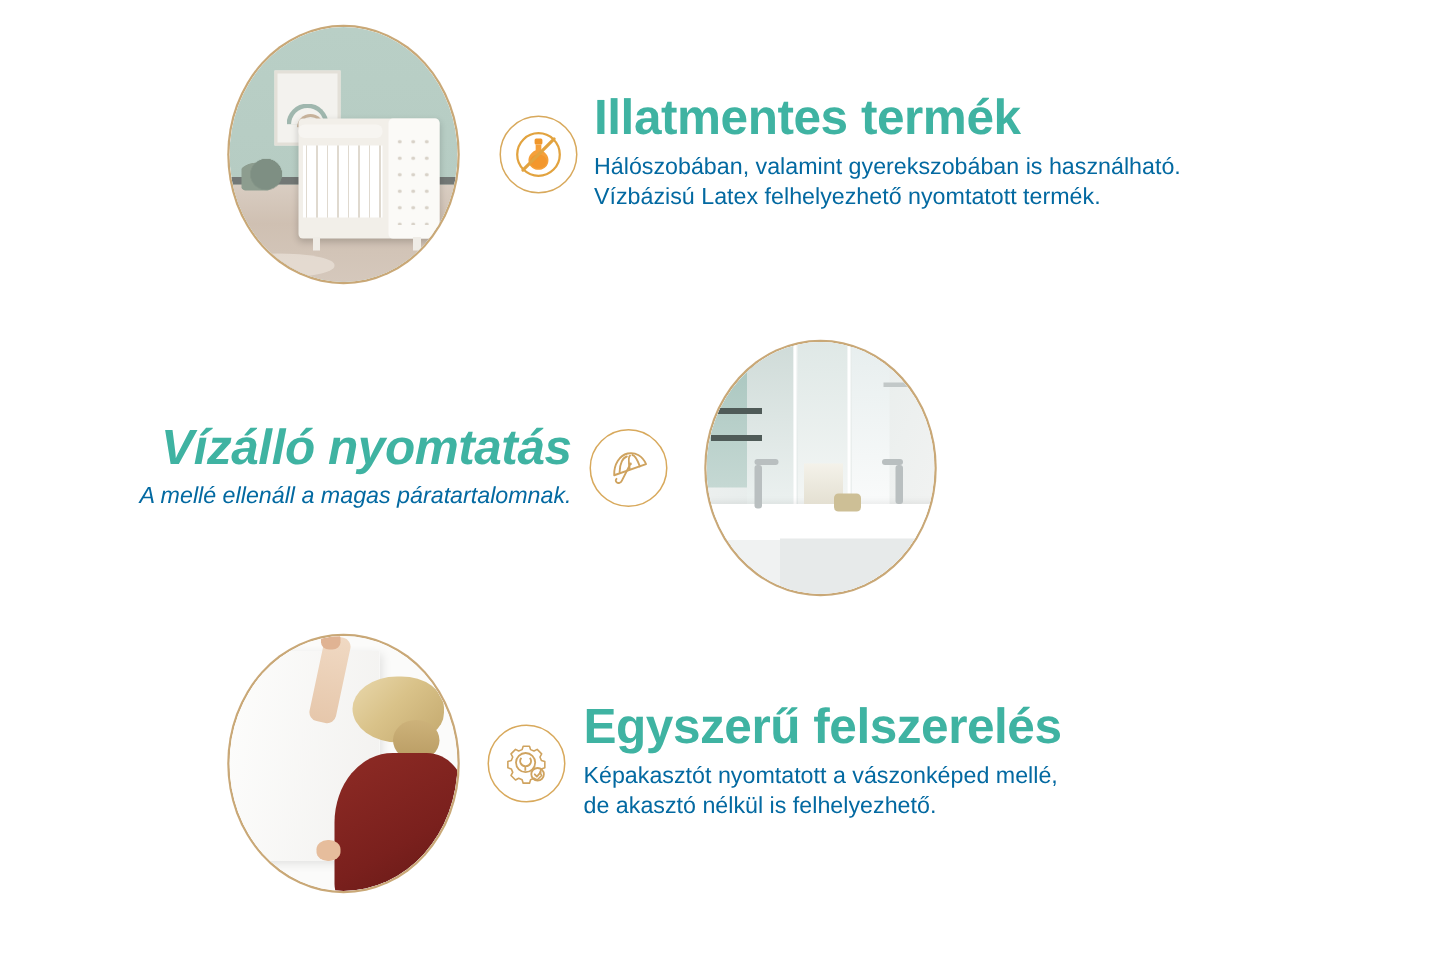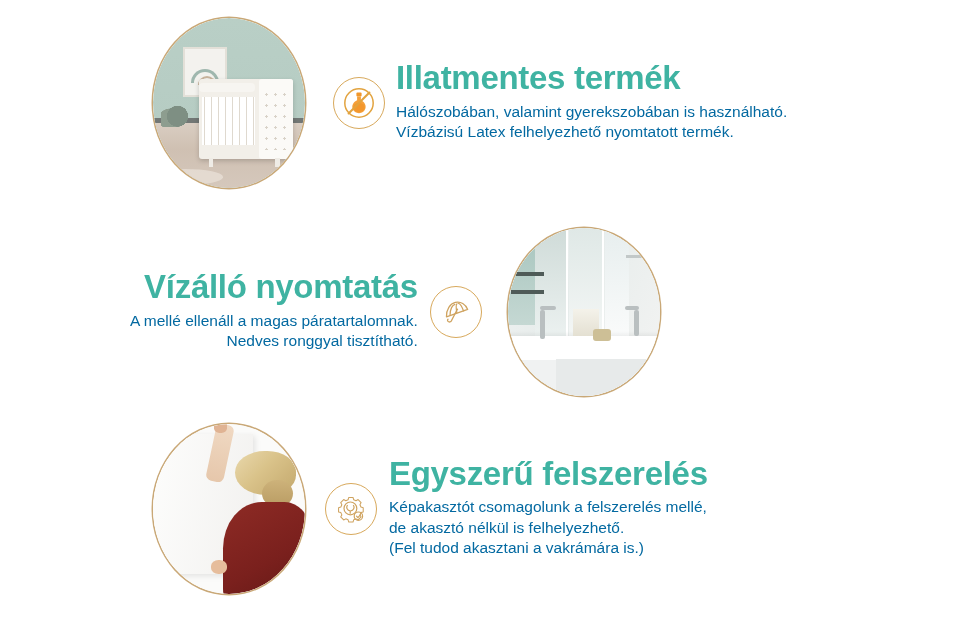--- a/index.html
+++ b/index.html
@@ -273,21 +273,21 @@
     font-size: 15.5px;
     line-height: 1.33;
     margin: 0;
     white-space: nowrap;
   }
 
   
   .feature-1 .icon-badge { margin-left: 28px; }
   .feature-1 .txt { margin-left: 11px; padding-bottom: 2px; }
 
-  .feature-2 .txt { margin-left: 108px; padding-bottom: 2px; }
+  .feature-2 .txt { margin-left: 71px; padding-bottom: 2px; font-style: italic; }
   .feature-2 .icon-badge { margin-left: 12px; }
   .feature-2 .pc-2 { margin-left: 26px; }
 
   .feature-3 .icon-badge { margin-left: 20px; }
   .feature-3 .txt { margin-left: 12px; padding-bottom: 2px; }
 </style>
 </head>
 <body>
 
 <div class="page">
@@ -335,21 +335,20 @@
       <p class="body-line">Hálószobában, valamint gyerekszobában is használható.</p>
       <p class="body-line">Vízbázisú Latex felhelyezhető nyomtatott termék.</p>
     </div>
   </div>
 
   <div class="feature feature-2">
 
     <div class="txt right">
       <h2 class="head-line">Vízálló nyomtatás</h2>
       <p class="body-line">A mellé ellenáll a magas páratartalomnak.</p>
-      <p class="body-line">Nedves ronggyal tisztítható.</p>
     </div>
 
     <div class="icon-badge">
       <svg width="32" height="32" viewBox="0 0 32 32" aria-hidden="true">
         <g fill="none" stroke="#cfa35f" stroke-width="1.25" stroke-linecap="round" stroke-linejoin="round">
           <path d="M4.5 17.5 C6.5 10.5 12 6 17.5 6.5 C23 7 26.5 11.5 27 17
                    L4.5 17.5 Z" transform="rotate(-18 16 13)"></path>
           <path d="M8.6 16.6 C10.4 11.2 13.8 8.0 16.4 8.2" transform="rotate(-18 16 13)"></path>
           <path d="M15.6 16.9 C16.4 11.6 17.2 8.6 18.6 8.3" transform="rotate(-18 16 13)"></path>
           <path d="M22.6 17.2 C22.4 11.8 21.4 9.0 20.2 8.4" transform="rotate(-18 16 13)"></path>
@@ -409,19 +408,18 @@
           <path d="M13.6 13.2 a3.4 3.4 0 0 0 2.6 5.6 v3.0"></path>
           <path d="M19.2 13.2 a3.4 3.4 0 0 1 -2.6 5.6"></path>
           <circle cx="24.4" cy="24.2" r="4.2"></circle>
           <path d="M22.5 24.2 l1.4 1.5 2.6 -3.0" stroke-linecap="round"></path>
         </g>
       </svg>
     </div>
 
     <div class="txt left">
       <h2 class="head-line">Egyszerű felszerelés</h2>
-      <p class="body-line">Képakasztót csomagolunk a felszerelés mellé,</p>
+      <p class="body-line">Képakasztót nyomtatott a vászonképed mellé,</p>
       <p class="body-line">de akasztó nélkül is felhelyezhető.</p>
-      <p class="body-line">(Fel tudod akasztani a vakrámára is.)</p>
     </div>
   </div>
 
 </div>
 
 </body></html>

